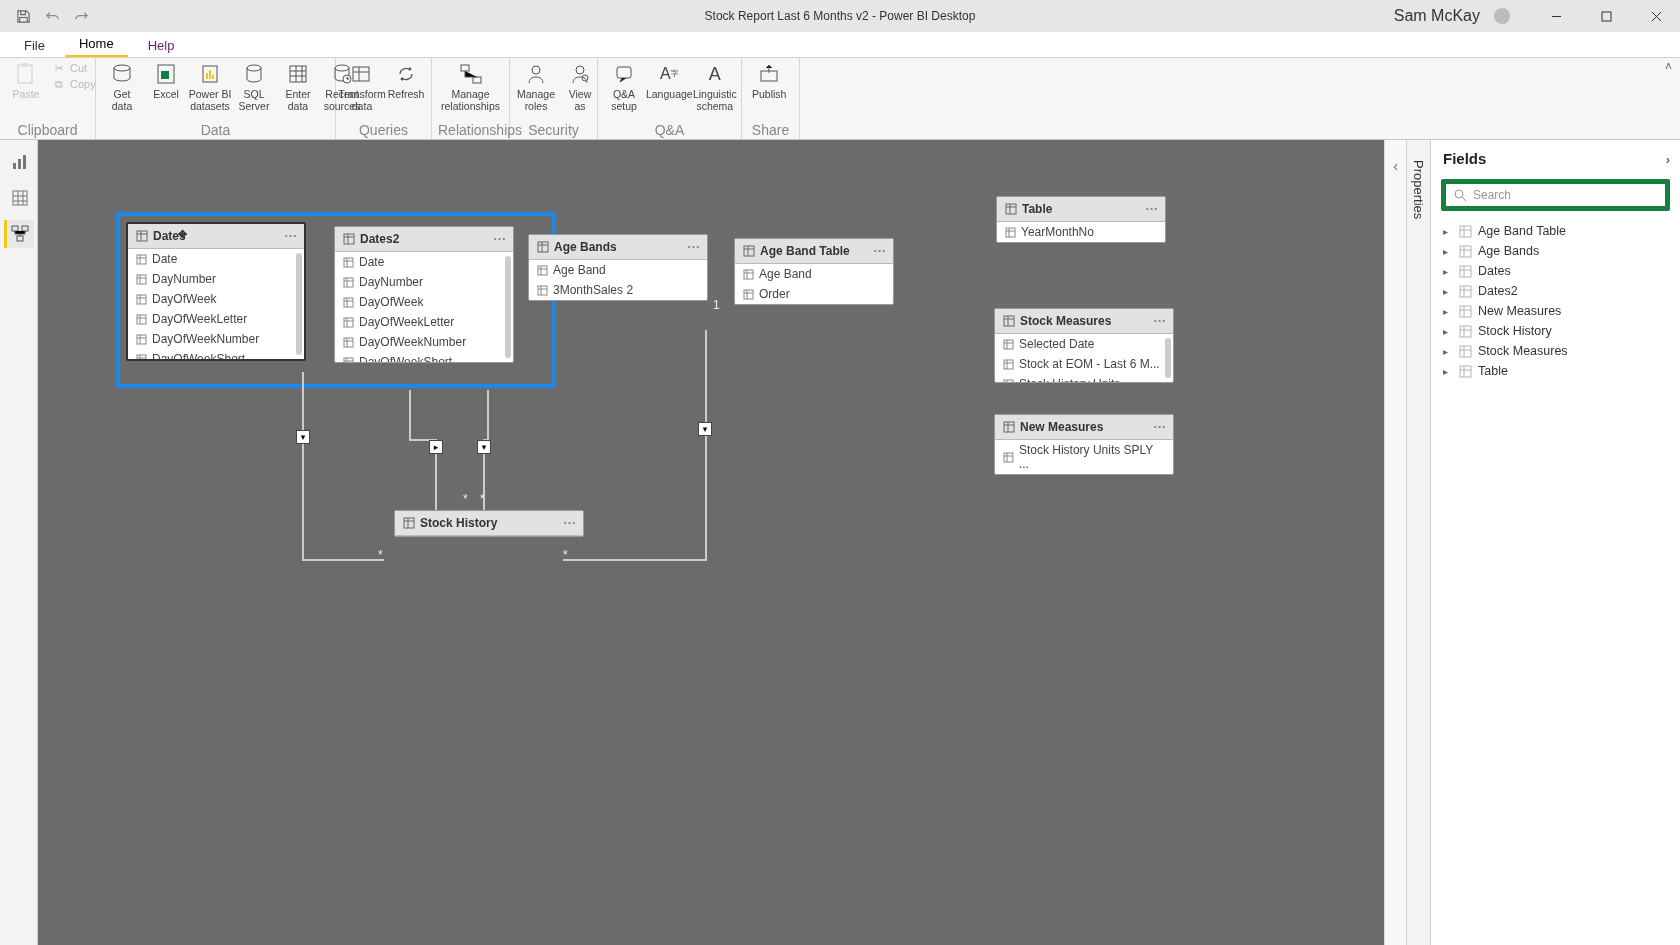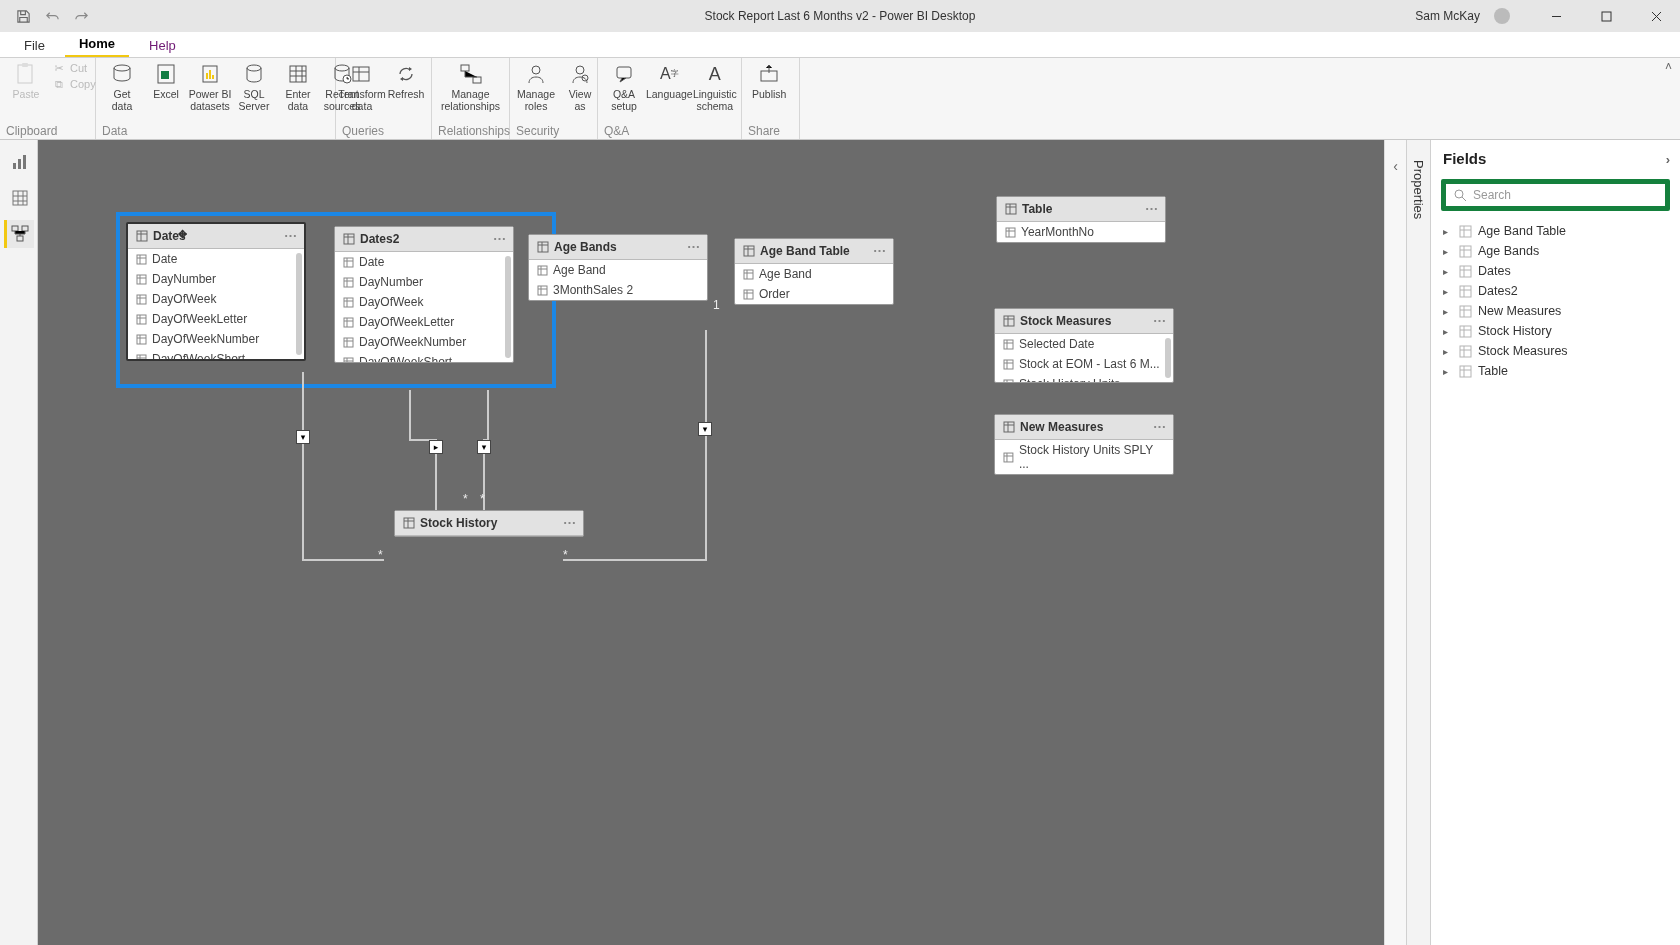--- a/index.html
+++ b/index.html
@@ -4,35 +4,35 @@
 <style>
   * { box-sizing: border-box; margin: 0; padding: 0; font-family: "Segoe UI", Arial, sans-serif; }
   body { background: #fff; width: 1680px; height: 945px; overflow: hidden; position: relative; }
   
   
   .titlebar { height: 32px; background: #e6e6e6; display: flex; align-items: center; position: relative; font-size: 12px; color: #444; }
   .titlebar .qat { display: flex; align-items: center; gap: 14px; padding-left: 16px; }
   .titlebar .qat .ico { width: 15px; height: 15px; color: #666; cursor: pointer; }
   .titlebar .title { position: absolute; left: 50%; transform: translateX(-50%); color: #333; }
   .titlebar .right { position: absolute; right: 0; display: flex; align-items: center; gap: 10px; padding-right: 4px; }
-  .titlebar .right .user { font-size: 12px; color: #333; margin-right: 4px; }
+  .titlebar .right .user { font-size: 16px; color: #333; margin-right: 4px; }
   .titlebar .right .avatar { width: 16px; height: 16px; border-radius: 50%; background: #bbb; margin-right: 16px; }
   .titlebar .right .winbtn { width: 40px; height: 32px; display: flex; align-items: center; justify-content: center; cursor: pointer; color: #444; }
   
   
   .menubar { height: 26px; background: #fff; border-bottom: 1px solid #d0d0d0; display: flex; align-items: flex-end; padding-left: 10px; gap: 6px; }
   .menubar .tab { padding: 4px 14px 4px; font-size: 13px; color: #701a75; cursor: pointer; }
   .menubar .tab.file { color: #333; }
-  .menubar .tab.active { font-weight: 700; border-bottom: 2px solid #f2c811; color: #000; }
+  .menubar .tab.active { font-weight: 400; border-bottom: 2px solid #f2c811; color: #000; }
   
   
   .ribbon { height: 82px; background: #f6f6f6; border-bottom: 1px solid #c8c8c8; display: flex; position: relative; }
   .ribgroup { border-right: 1px solid #d6d6d6; padding: 2px 6px 0; display: flex; flex-direction: column; justify-content: space-between; }
   .ribgroup .items { display: flex; align-items: flex-start; gap: 4px; height: 66px; }
-  .ribgroup .lbl { font-size: 12px; color: #888; padding-bottom: 1px; }
+  .ribgroup .lbl { font-size: 14px; text-align: center; color: #888; padding-bottom: 1px; }
   .ribitem { display: flex; flex-direction: column; align-items: center; justify-content: flex-start; min-width: 40px; padding: 2px 4px; cursor: pointer; font-size: 10.5px; color: #444; text-align: center; line-height: 1.15; }
   .ribitem .ico { width: 24px; height: 24px; margin-bottom: 2px; display: flex; align-items: center; justify-content: center; }
   .ribitem.disabled { color: #bbb; cursor: default; }
   .ribitem.sm { min-width: auto; flex-direction: row; gap: 4px; font-size: 11px; justify-content: flex-start; width: 64px; padding: 1px 2px; }
   .ribitem.sm .ico { width: 14px; height: 14px; margin: 0; }
   .clipgroup { display: flex; flex-direction: column; gap: 0; justify-content: center; }
   .ribbon .collapse { position: absolute; right: 8px; top: 2px; font-size: 12px; color: #666; cursor: pointer; }
   
   
   .main { position: absolute; top: 140px; left: 0; right: 0; bottom: 0; display: flex; }

